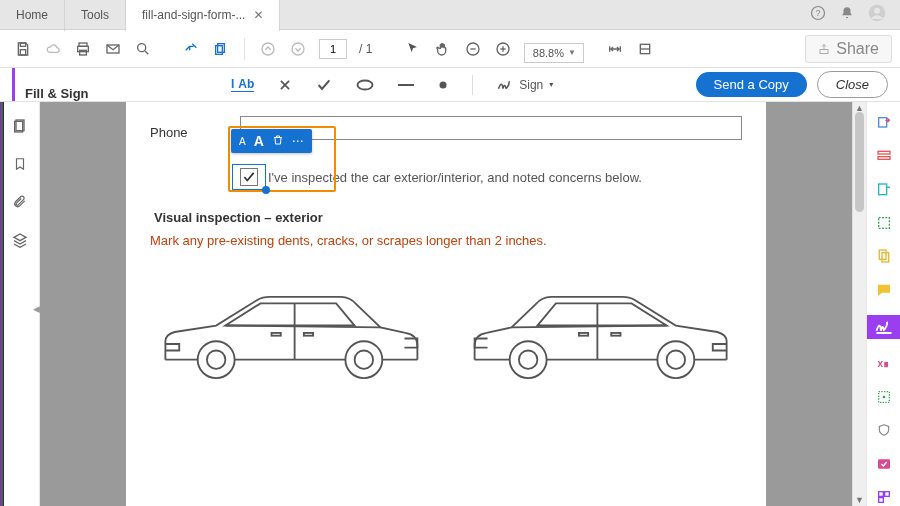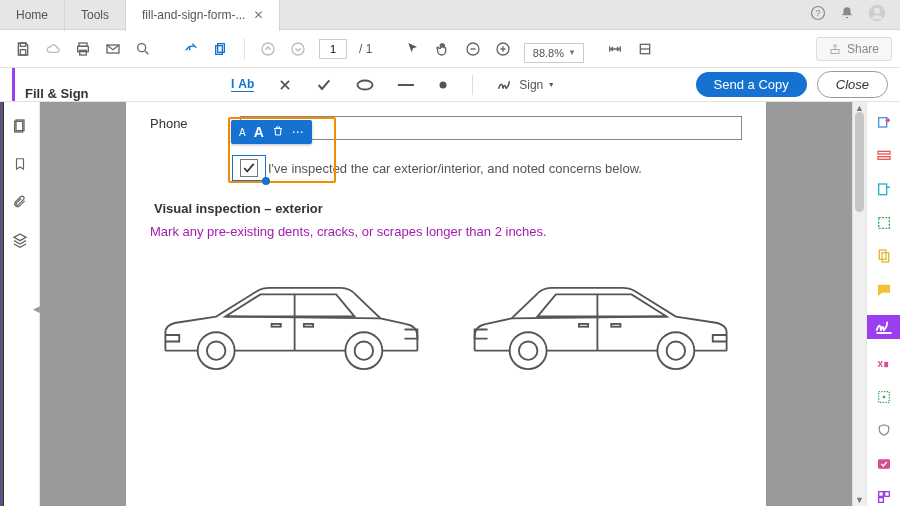--- a/index.html
+++ b/index.html
@@ -16,21 +16,21 @@
 
   
   .toolbar { display: flex; align-items: center; height: 38px; border-bottom: 1px solid #e2e2e2; padding: 0 8px; font-size: 12px; color: #555; }
   .tb-group { display: flex; align-items: center; gap: 12px; padding: 0 6px; }
   .tb-sep { width: 1px; height: 22px; background: #e2e2e2; margin: 0 8px; }
   .tb-icon { width: 18px; height: 18px; display: flex; align-items: center; justify-content: center; color: #666; cursor: pointer; }
   .tb-icon svg { width: 16px; height: 16px; }
   .page-input { width: 28px; height: 20px; border: 1px solid #ccc; text-align: center; font-size: 11px; }
   .zoom-input { width: 60px; height: 20px; border: 1px solid #ccc; text-align: center; font-size: 11px; display: inline-flex; align-items: center; justify-content: center; gap: 4px; margin-top: 8px; }
   .toolbar-spacer { flex: 1; }
-  .share-btn { display: flex; align-items: center; gap: 6px; padding: 4px 12px; border: 1px solid #ddd; border-radius: 3px; background: #f7f7f7; font-size: 12px; color: #888; cursor: pointer; }
+  .share-btn { display: flex; align-items: center; gap: 6px; padding: 4px 12px; border: 1px solid #ddd; border-radius: 3px; background: #f7f7f7; font-size: 16px; color: #888; cursor: pointer; }
 
   
   .fsbar { display: flex; align-items: center; height: 34px; border-bottom: 1px solid #e2e2e2; padding: 0 12px; font-size: 13px; }
   .fsbar-title { font-weight: 600; color: #333; }
   .purple-accent { border-left: 3px solid #9a3ef0; padding-left: 10px; height: 100%; display: flex; align-items: flex-end; }
   .fsbar-center { flex: 1; display: flex; align-items: center; justify-content: center; gap: 24px; color: #1572d0; }
   .fs-tool { color: #555; cursor: pointer; display: flex; align-items: center; gap: 4px; font-size: 12px; }
   .fs-tool.active { color: #1572d0; }
   .pill-btn { padding: 5px 18px; border-radius: 16px; font-size: 13px; cursor: pointer; }
   .pill-primary { background: #1572d0; color: #fff; border: none; }
@@ -39,41 +39,41 @@
   
   .main { display: flex; height: calc(506px - 30px - 38px - 34px); }
   .leftrail { width: 40px; background: #fff; border-right: 1px solid #e6e6e6; display: flex; flex-direction: column; align-items: center; gap: 18px; padding-top: 16px; position: relative; }
   .leftrail-icon { color: #666; cursor: pointer; }
   .leftedge { position: absolute; left: 0; top: 0; bottom: 0; width: 4px; background: linear-gradient(90deg,#7b4c1a,#6244d6,#3a6a2e,#222); }
   .leftrail .collapse { position: absolute; right: -1px; top: 50%; font-size: 9px; color: #999; }
 
   .canvas-wrap { flex: 1; background: #9a9a9a; display: flex; justify-content: center; overflow: hidden; position: relative; }
   .page { background: #fff; width: 640px; height: 900px; margin-top: 0; padding: 14px 24px; position: relative; font-size: 13px; color: #333; }
 
-  .form-row { display: flex; align-items: flex-start; margin-bottom: 19px; }
+  .form-row { display: flex; align-items: flex-end; margin-bottom: 28px; }
   .form-label { width: 90px; color: #333; }
   .form-field { flex: 1; height: 24px; border: 1px solid #888; }
 
   .check-row { display: flex; align-items: center; margin: 0 0 24px 90px; position: relative; }
   .check-box { width: 18px; height: 18px; border: 1px solid #555; display: flex; align-items: center; justify-content: center; margin-right: 10px; }
   .check-box svg { width: 14px; height: 14px; }
   .check-text { color: #555; }
 
   
   .highlight-box { position: absolute; border: 2px solid #f28c00; border-radius: 2px; pointer-events: none; }
 
   
   .blue-pop { position: absolute; background: #1572d0; color: #fff; display: flex; align-items: center; gap: 8px; padding: 4px 8px; font-size: 12px; border-radius: 2px; box-shadow: 0 1px 3px rgba(0,0,0,.25); }
   .blue-pop .itm { cursor: pointer; }
   .blue-pop::after { content:""; position:absolute; bottom:-5px; left: 14px; width: 6px; height: 6px; background:#fff; border: 1px solid #1572d0; transform: rotate(45deg); display:none; }
   .sel-box { position:absolute; border:1px solid #1572d0; background: rgba(255,255,255,.2);}
   .sel-dot { position:absolute; width:8px; height:8px; background:#1572d0; border-radius:50%; }
 
   .section-title { font-weight: 600; margin: 22px 0 8px 4px; }
-  .section-desc { color: #a21caf; margin-bottom: 24px; }
+  .section-desc { color: #c2410c; margin-bottom: 24px; }
 
   .cars { display: flex; justify-content: space-between; gap: 24px; margin-top: 10px; }
   .cars svg { width: 280px; height: 120px; }
 
   
   .rightrail { width: 34px; background: #fff; border-left: 1px solid #e6e6e6; display: flex; flex-direction: column; align-items: center; gap: 16px; padding-top: 12px; }
   .rr-icon { width: 20px; height: 20px; display:flex; align-items:center; justify-content:center; cursor:pointer; font-size: 14px; }
   .rr-icon.active { background: #9a3ef0; color: #fff; width: 34px; height: 28px; }
 
   .scrollbar-v { width: 14px; background:#efefef; border-left:1px solid #ddd; position: relative;}

